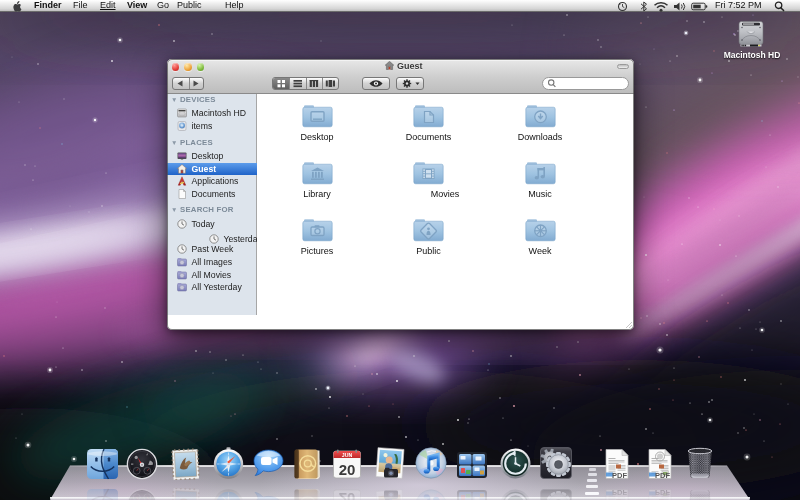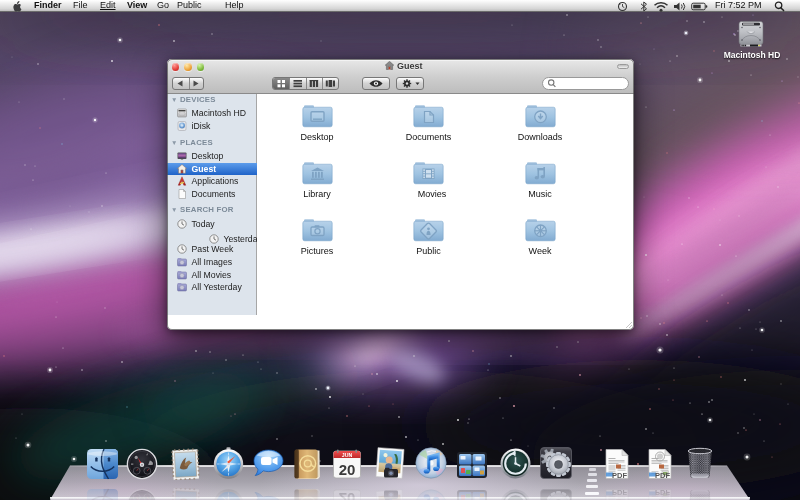--- a/index.html
+++ b/index.html
@@ -444,21 +444,21 @@
               <ellipse cx="5" cy="5.8" rx="3.2" ry="2.2" fill="none" stroke="#aaa" stroke-width="0.5"></ellipse>
             </svg></span>
           <span class="tx">Macintosh HD</span>
         </div>
     <div class="srow" style="top:26.2px;">
           <span class="ic"><svg width="10" height="10" viewBox="0 0 10 10">
               <rect x="1" y="0.5" width="8" height="9" rx="1.5" fill="#e8e8ea" stroke="#9a9aa0" stroke-width="0.5"></rect>
               <circle cx="5" cy="4.4" r="3" fill="url(#ig1)"></circle>
               <circle cx="5" cy="4.4" r="1.2" fill="#cfe2f4"></circle>
             </svg></span>
-          <span class="tx">iDisk</span>
+          <span class="tx">items</span>
         </div>
     <div class="shead" style="top:44px;"><span style="color:#8d9aa8;font-size:6.5px;">▼</span> PLACES</div>
     <div class="srow" style="top:56px;">
           <span class="ic"><svg width="10" height="10" viewBox="0 0 10 10">
               <rect x="0.5" y="1.5" width="9" height="6.5" rx="0.8" fill="#555"></rect>
               <rect x="1.2" y="2.2" width="7.6" height="5.1" fill="url(#dg1)"></rect>
               <rect x="3.8" y="8" width="2.4" height="0.8" fill="#888"></rect>
             </svg></span>
           <span class="tx">Desktop</span>
         </div>
@@ -618,21 +618,21 @@
               <line x1="9.7" y1="12.8" x2="21.3" y2="12.8"></line>
               <line x1="11.4" y1="8.7" x2="19.6" y2="16.9"></line>
               <line x1="19.6" y1="8.7" x2="11.4" y2="16.9"></line>
             </g>
             <circle cx="15.5" cy="12.8" r="1.6" fill="#7fa3c4"></circle>
           </svg></div>
     <div class="flabel" style="left:5px;top:38px;">Desktop</div>
     <div class="flabel" style="left:116.5px;top:38px;">Documents</div>
     <div class="flabel" style="left:228px;top:38px;">Downloads</div>
     <div class="flabel" style="left:5px;top:95px;">Library</div>
-    <div class="flabel" style="left:120px;top:95px;">Movies</div>
+    <div class="flabel" style="left:133px;top:95px;">Movies</div>
     <div class="flabel" style="left:228px;top:95px;">Music</div>
     <div class="flabel" style="left:5px;top:152px;">Pictures</div>
     <div class="flabel" style="left:116.5px;top:152px;">Public</div>
     <div class="flabel" style="left:228px;top:152px;">Week</div>
   </div>
   <div style="position:absolute;left:0;top:0;width:467px;height:271px;border-radius:5px;box-shadow:inset 0 0 0 1px rgba(75,75,75,.7), inset 0 2px 0 rgba(255,255,255,.5);pointer-events:none;"></div>
 <svg width="9" height="9" viewBox="0 0 9 9" style="position:absolute;left:456.5px;top:260.5px;opacity:0.75;">
         <g stroke="#a0a0a0" stroke-width="0.8">
           <line x1="8" y1="2" x2="2" y2="8"></line>
           <line x1="8" y1="5" x2="5" y2="8"></line>

